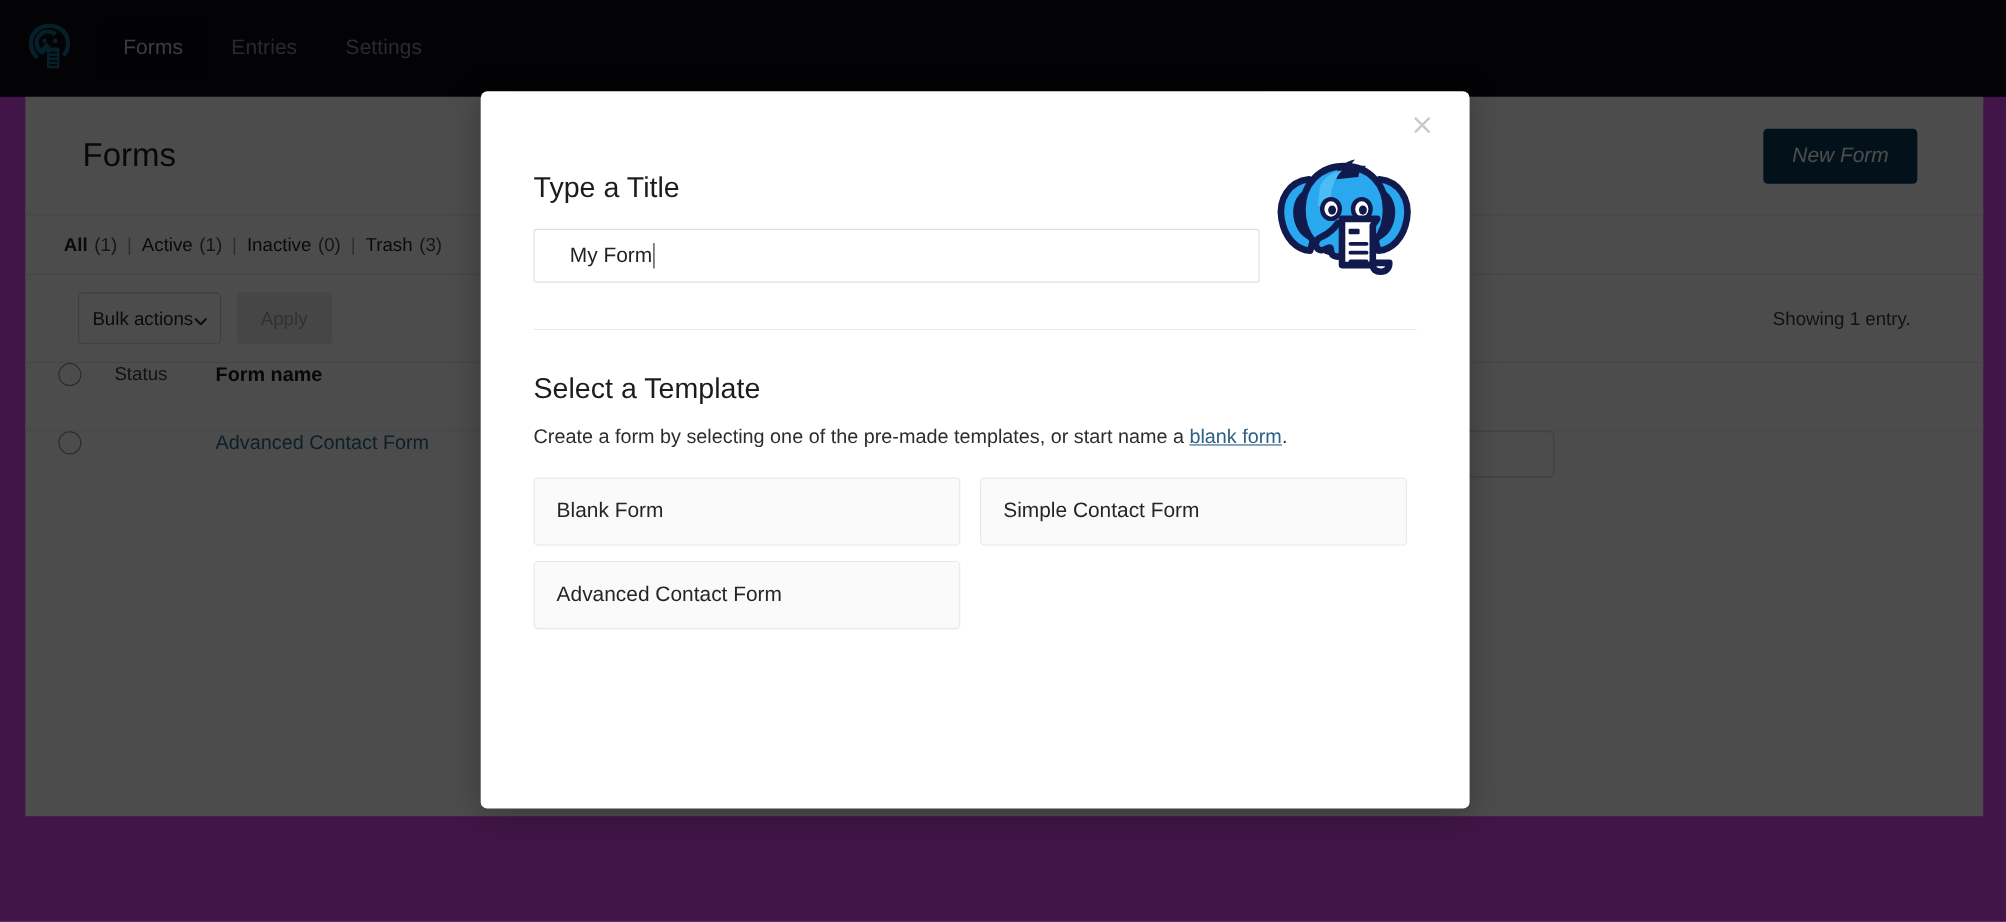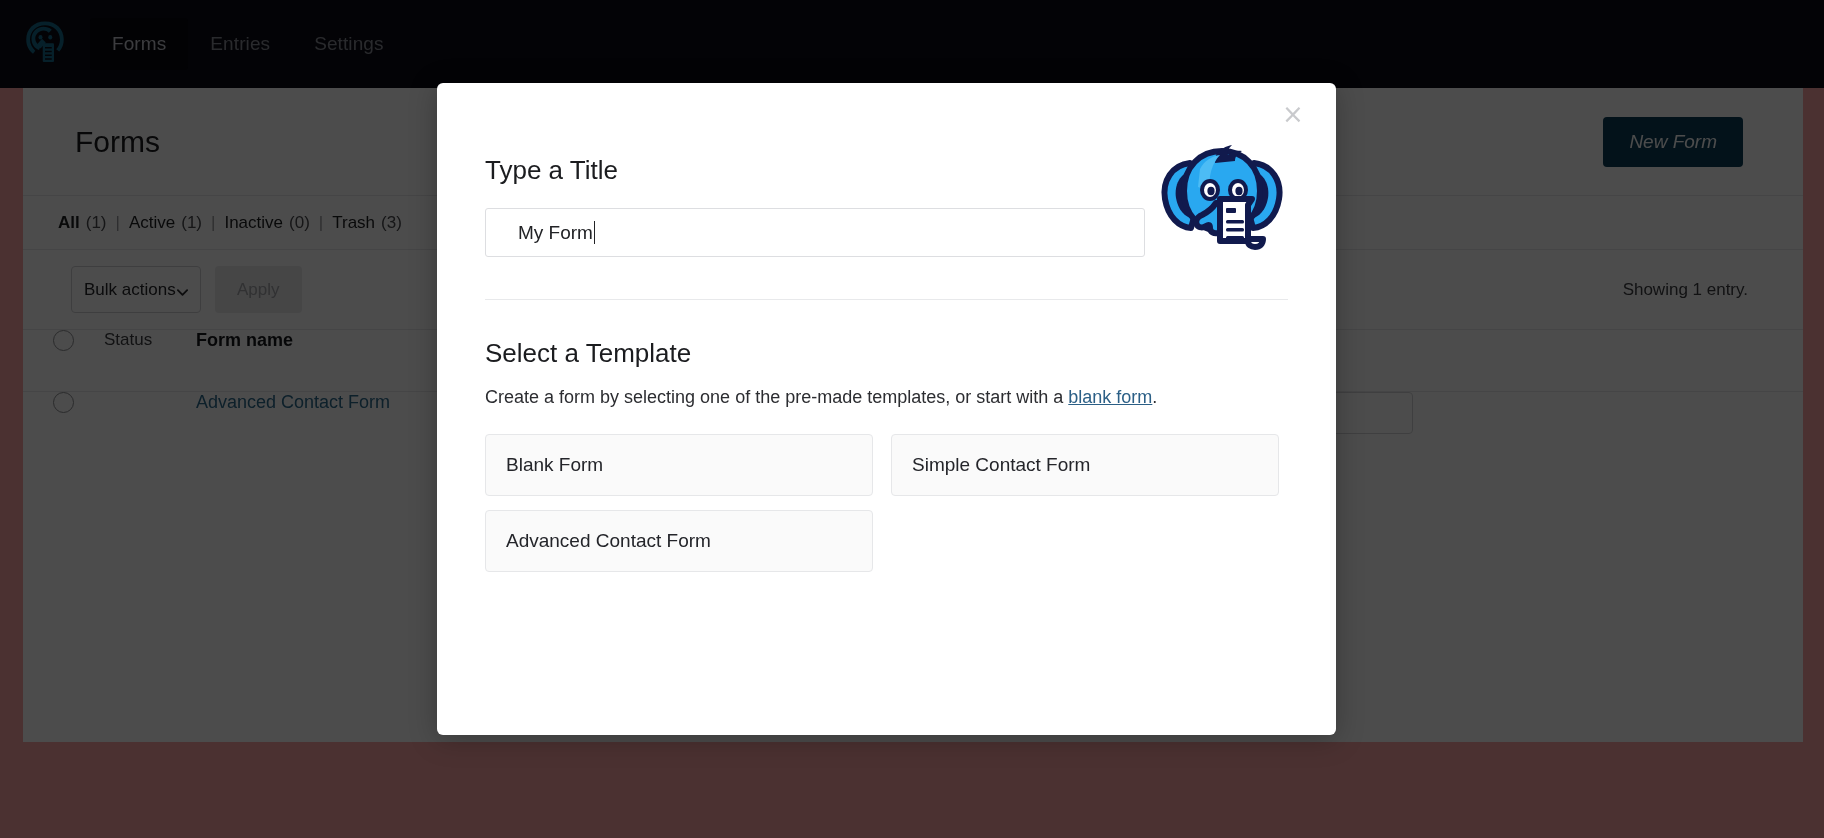--- a/index.html
+++ b/index.html
@@ -7,21 +7,21 @@
     margin: 0; padding: 0;
     width: 1824px; height: 838px;
     overflow: hidden;
     font-family: "Liberation Sans", sans-serif;
     background: #ffffff;
   }
 
   
   #app-root {
     position: absolute; inset: 0;
-    background: #fca5a5;
+    background: #d946ef;
   }
 
   .topbar {
     position: absolute; left: 0; top: 0;
     width: 1824px; height: 88px;
     background: #0c0d17;
     display: flex; align-items: center;
     padding-left: 20px;
   }
   .brand-logo {
@@ -110,21 +110,21 @@
     margin-left: 14px;
     height: 47px;
     padding: 0 22px;
     background: #e9eaec;
     border: none; border-radius: 4px;
     color: #a3a4a8;
     font-size: 17px;
     display: flex; align-items: center;
   }
   .showing-text {
-    position: absolute; right: 55px; top: 50%;
+    position: absolute; right: 66px; top: 50%;
     transform: translateY(-50%);
     font-size: 17px; color: #3c3d41; text-align: center;
   }
 
   .table-head, .table-row {
     display: flex; align-items: flex-start;
     height: 62px;
     padding-left: 30px;
   }
   .table-head { border-bottom: 1px solid #e7e7e9; }
@@ -376,21 +376,21 @@
           <rect x="70" y="95" width="18" height="3.4" rx="1.5"></rect>
         </g>
       </svg>
     </div>
 
     <div class="divider"></div>
 
     <h2 class="m-h2 template">Select a Template</h2>
 
     <p class="m-desc">
-      <span>Create a form by selecting one of the pre-made templates, or start with a </span><a href="#">blank form</a><span>.</span>
+      <span>Create a form by selecting one of the pre-made templates, or start name a </span><a href="#">blank form</a><span>.</span>
     </p>
 
     <div class="tmpl-grid">
       <div class="tmpl-card">
         <span>Blank Form</span>
       </div>
       <div class="tmpl-card">
         <span>Simple Contact Form</span>
       </div>
       <div class="tmpl-card">

